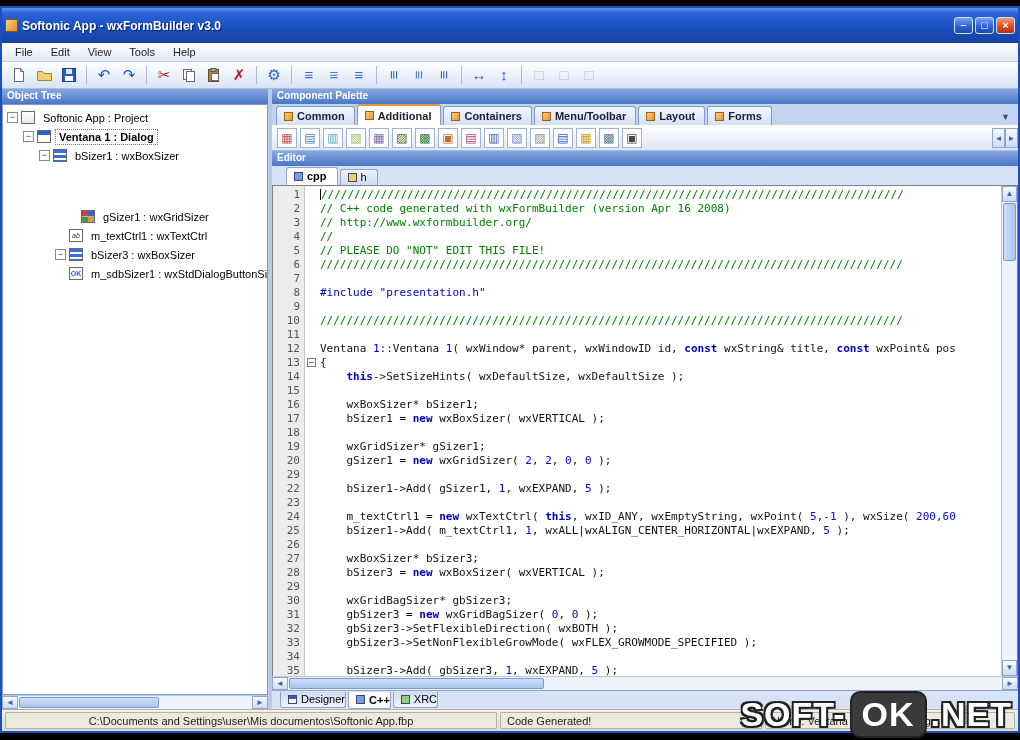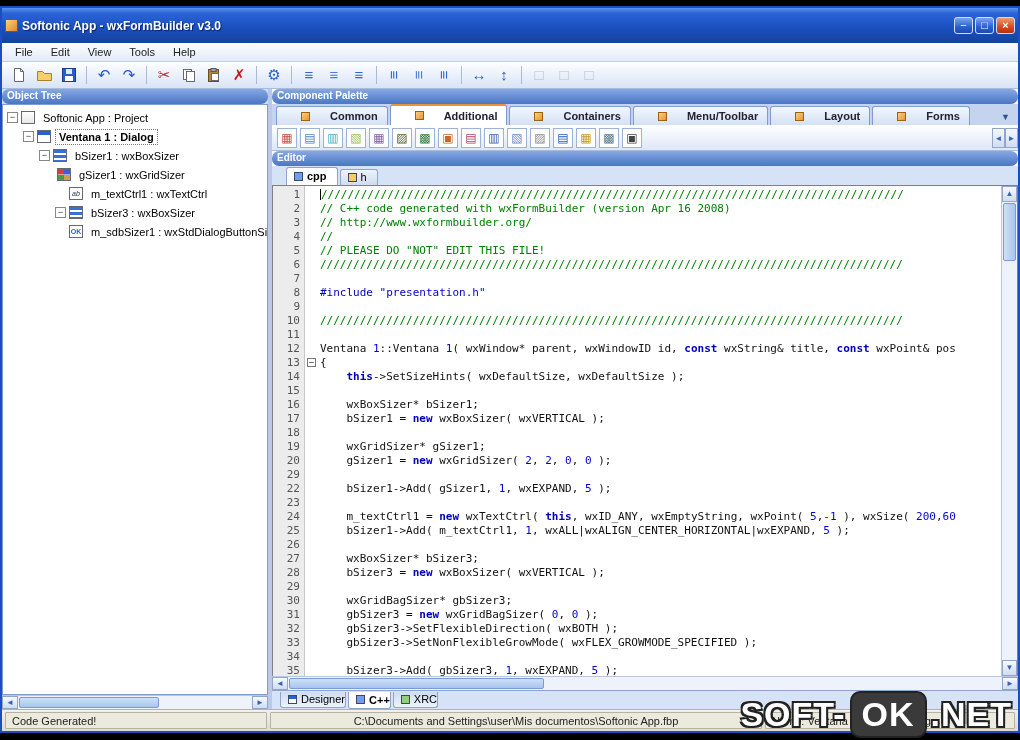--- a/index.html
+++ b/index.html
@@ -30,21 +30,21 @@
   .tb-btn .rot90 { display:inline-block; transform:rotate(90deg); }
   .tb-sep { width:1px; height:18px; background:#a9b9d6; margin:0 6px 0 3px; }
 
   
   .main { flex:1; display:flex; background:#8ba3d6; min-height:0; }
   .left-panel { width:266px; flex:0 0 auto; display:flex; flex-direction:column; background:#cfdcf3; }
   .splitter { width:4px; background:#b9c9e8; flex:0 0 auto; }
   .right-panel { flex:1; display:flex; flex-direction:column; min-width:0; background:#ffffff; }
 
   .panel-header { height:15px; background:linear-gradient(180deg,#86a8e4,#4a76c4); color:#fff;
-                  font-size:10px; font-weight:bold; padding:1px 5px; flex:0 0 auto;border-radius:7px; }
+                  font-size:10px; font-weight:bold; padding:1px 5px; flex:0 0 auto; }
 
   
   .tree { flex:1; background:#fff; border:1px solid #7f9bd1; overflow:hidden; padding-top:3px; }
   .tree-row { height:19px; display:flex; align-items:center; font-size:11px; white-space:nowrap; }
   .expander { width:11px; height:11px; border:1px solid #888; background:#fff; color:#333;
               font-size:9px; line-height:9px; text-align:center; margin-right:3px; flex:0 0 auto; }
   .expander.hidden { visibility:hidden; }
   .tree-icon { width:14px; height:13px; margin-right:4px; flex:0 0 auto; border:1px solid #667;
                background:#fff; font-size:7px; line-height:11px; text-align:center; color:#234; overflow:hidden; }
   .project-icon { background:linear-gradient(180deg,#fff,#e8e8e8); }
@@ -56,22 +56,22 @@
       linear-gradient(#40a040,#40a040) 0 100%/50% 50% no-repeat,
       linear-gradient(#d0a040,#d0a040) 100% 100%/50% 50% no-repeat, #fff; }
   .gridbag-icon { filter:hue-rotate(40deg); }
   .textctrl-icon { font-style:italic; }
   .sdbsizer-icon { font-weight:bold; color:#2a5fd0; }
   .tree-label { padding:1px 3px; border:1px solid transparent; }
   .tree-label.selected { font-weight:bold; border:1px dotted #777; }
 
   
   .palette-tabs { height:21px; background:#c4d4ef; display:flex; align-items:flex-end; padding:2px 2px 0 4px; flex:0 0 auto; }
-  .p-tab { display:flex; align-items:center; gap:20px; font-size:11px; font-weight:bold; color:#223;
-           padding:2px 9px 2px 24px; margin-right:2px; border:1px solid #7f9bd1; border-bottom:none;
+  .p-tab { display:flex; align-items:center; gap:4px; font-size:11px; font-weight:bold; color:#223;
+           padding:2px 9px 2px 7px; margin-right:2px; border:1px solid #7f9bd1; border-bottom:none;
            border-radius:3px 3px 0 0; background:linear-gradient(180deg,#f2f7fe,#d4e0f3); height:19px; }
   .p-tab.active { background:#fff; border-top:2px solid #e8953a; height:21px; }
   .tab-icon { width:9px; height:9px; background:linear-gradient(135deg,#ffce7a,#e8953a); border:1px solid #9a6310; }
   .palette-dropdown { margin-left:auto; font-size:9px; color:#33518e; padding:3px 6px; }
   .palette-icons { height:26px; background:linear-gradient(180deg,#ffffff,#dde7f7); border-bottom:1px solid #aabbdc;
                    display:flex; align-items:center; padding-left:5px; flex:0 0 auto; }
   .pal-icon { width:20px; height:20px; border:1px solid #9fb2d4; background:#fff; margin-right:3px;
               display:flex; align-items:center; justify-content:center; font-size:12px; }
   .pal-scroll { margin-left:auto; display:flex; }
   .pal-scroll div { width:13px; height:20px; border:1px solid #93a6c8; background:linear-gradient(180deg,#f4f8fe,#cfdcf2);
@@ -266,21 +266,21 @@
           <div class="tree-row" style="padding-left: 20px;">
             <span class="expander">−</span>
             <span class="tree-icon dialog-icon"></span>
             <span class="tree-label selected">Ventana 1 : Dialog</span>
           </div>
           <div class="tree-row" style="padding-left: 36px;">
             <span class="expander">−</span>
             <span class="tree-icon boxsizer-icon"></span>
             <span class="tree-label">bSizer1 : wxBoxSizer</span>
           </div>
-          <div class="tree-row" style="padding-left: 40px;">
+          <div class="tree-row" style="padding-left: 64px; margin-top: 42px;">
             <span class="expander hidden"></span>
             <span class="tree-icon gridsizer-icon"></span>
             <span class="tree-label">gSizer1 : wxGridSizer</span>
           </div>
           <div class="tree-row" style="padding-left: 52px;">
             <span class="expander hidden"></span>
             <span class="tree-icon textctrl-icon">ab</span>
             <span class="tree-label">m_textCtrl1 : wxTextCtrl</span>
           </div>
           <div class="tree-row" style="padding-left: 52px;">
@@ -479,22 +479,22 @@
           </div>
           <div class="b-tab">
             <span class="b-tab-icon xrc-icon"></span>
             <span>XRC</span>
           </div>
         </div>
     </div>
   </div>
 
   <div class="statusbar">
+    <div class="status-cell status-center">C:\Documents and Settings\user\Mis documentos\Softonic App.fbp</div>
     <div class="status-cell status-left">Code Generated!</div>
-    <div class="status-cell status-center">C:\Documents and Settings\user\Mis documentos\Softonic App.fbp</div>
     <div class="status-cell status-right">Name: Ventana 1 | Class: Dialog</div>
   </div>
 
 </div>
 
 <div class="watermark">
   <span>SOFT-</span>
   <span class="wm-box">OK</span>
   <span>.NET</span>
 </div>

